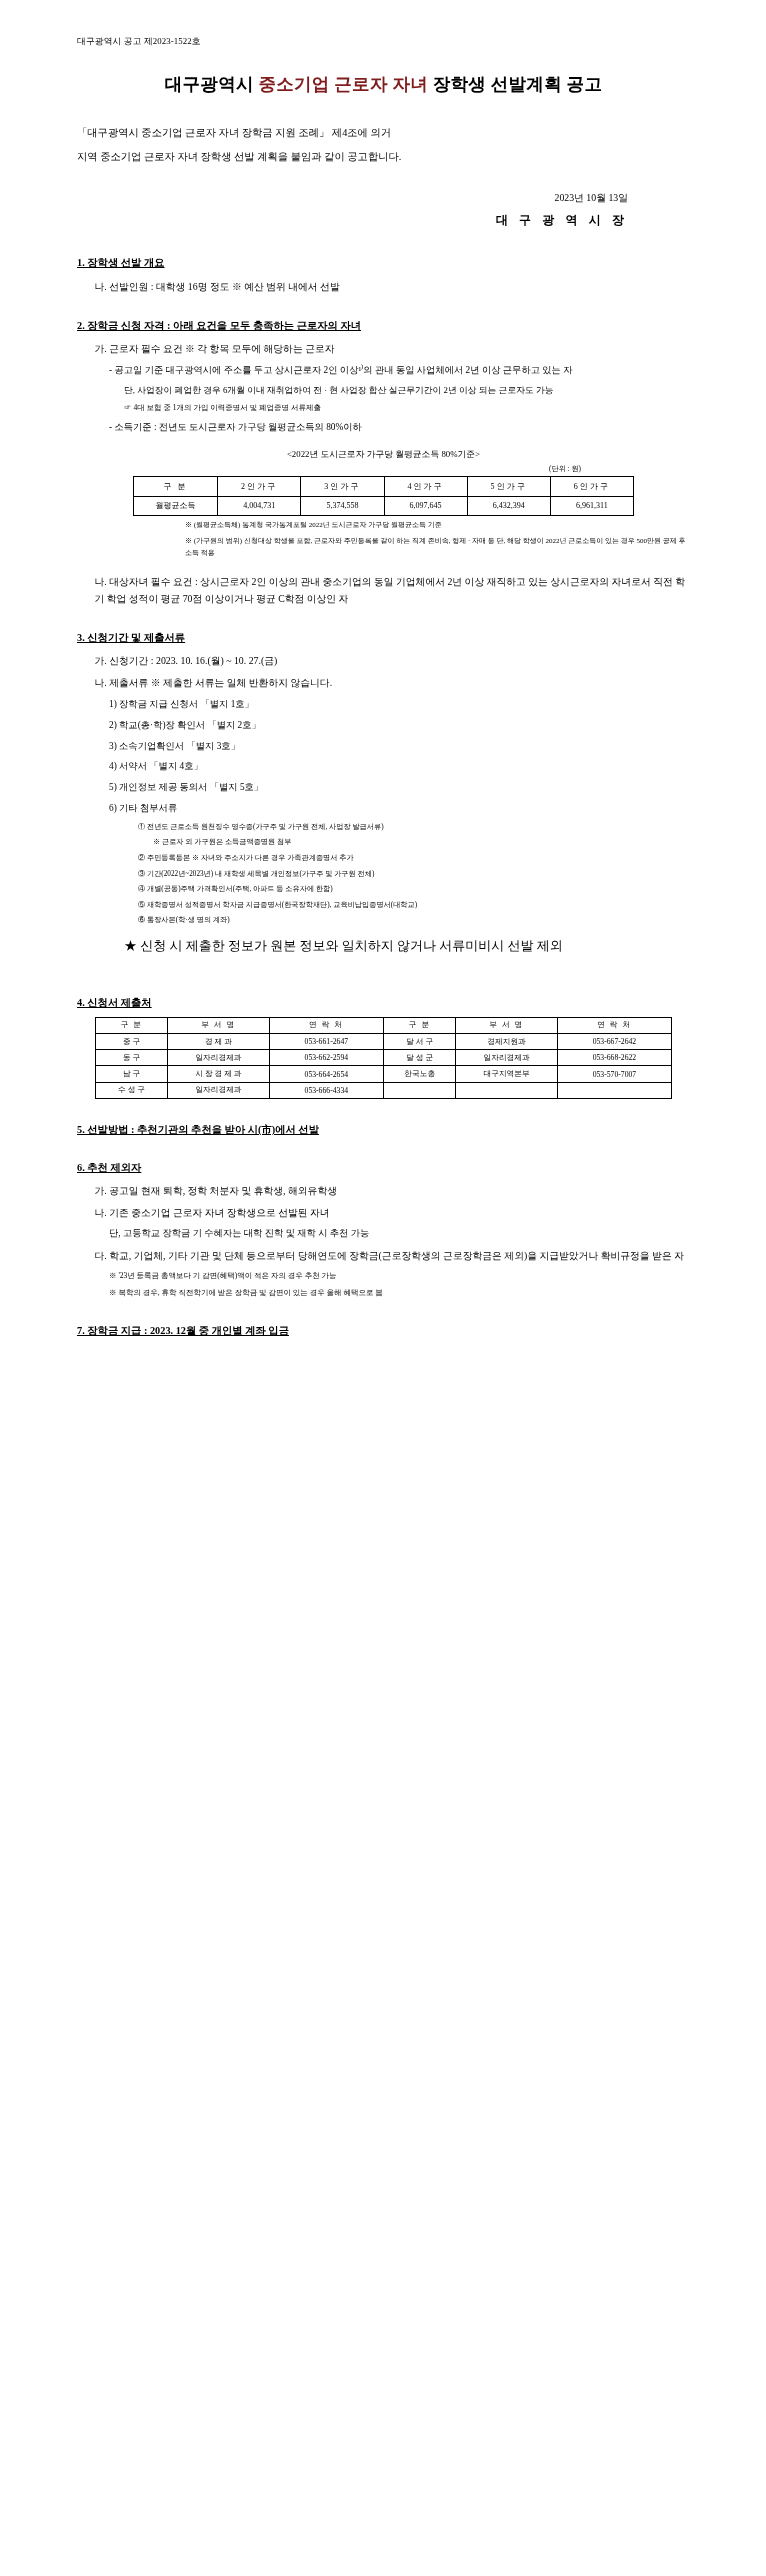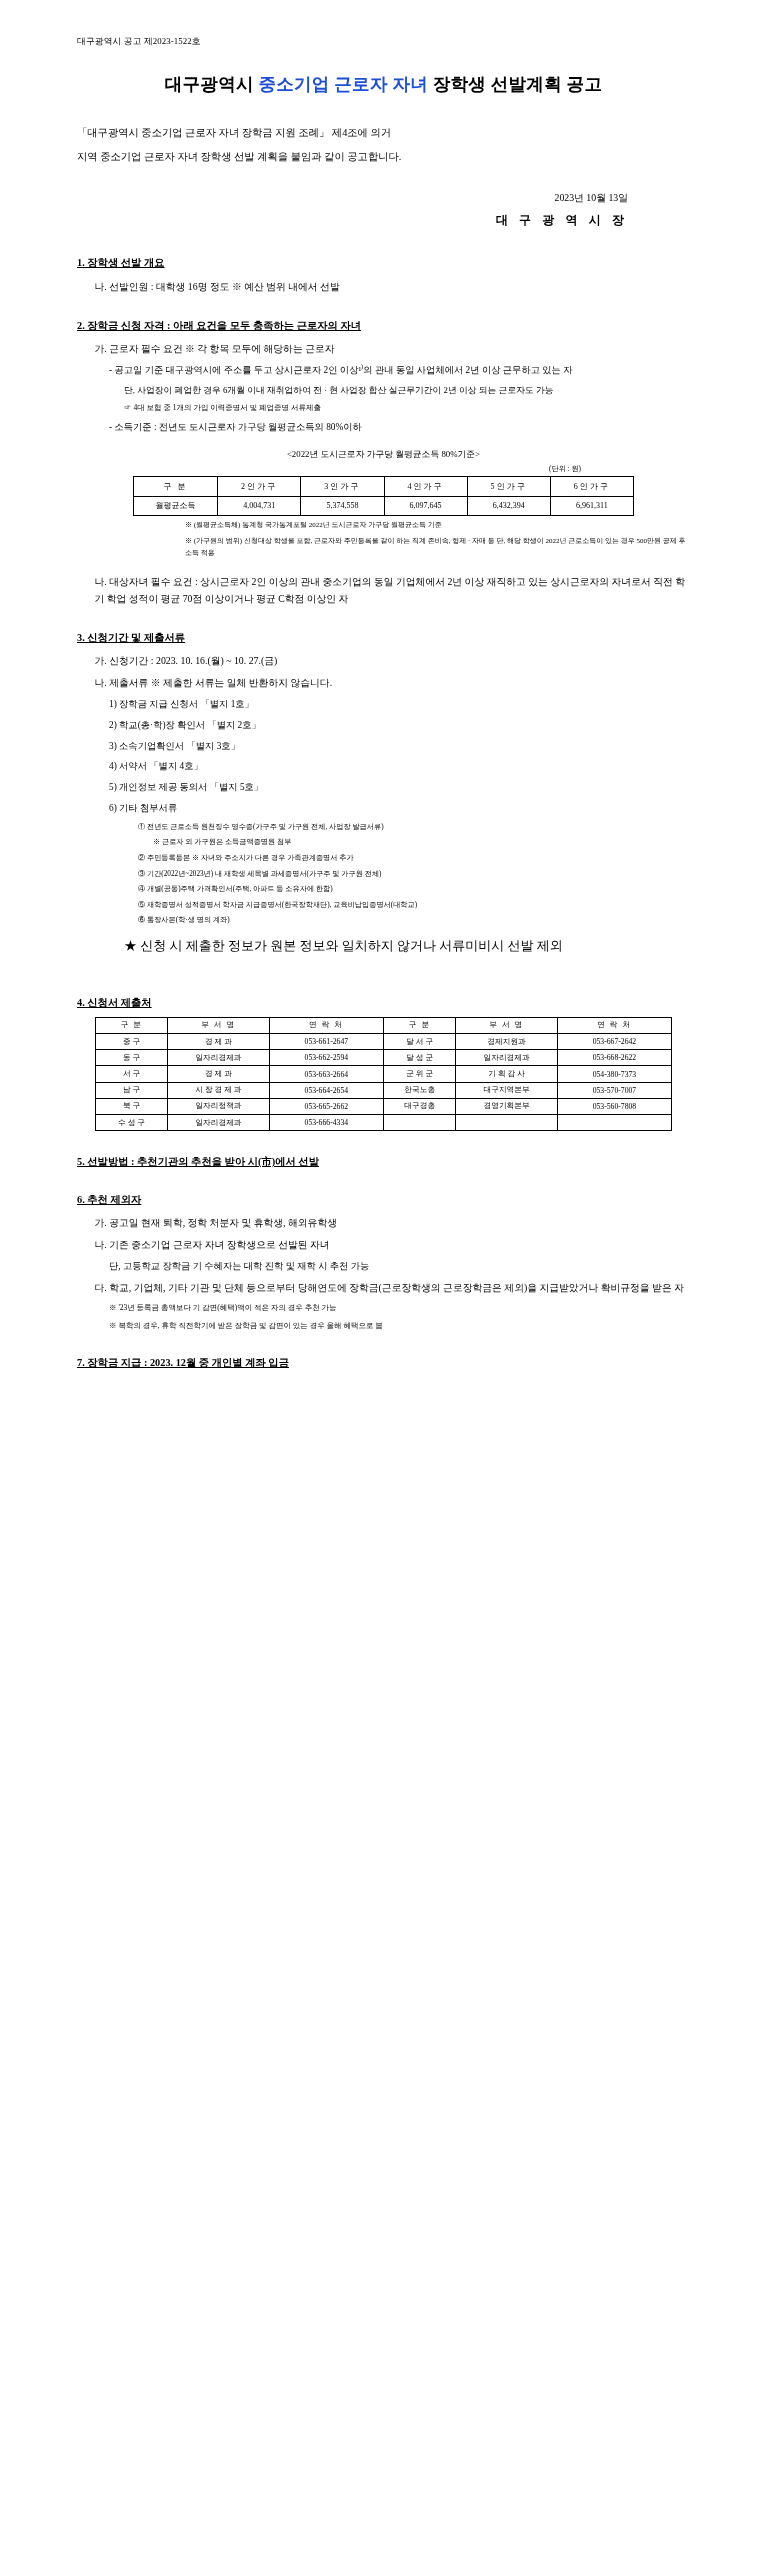--- a/index.html
+++ b/index.html
@@ -16,21 +16,21 @@
     position:relative;
   }
   .doc-no { font-size:8.8px; letter-spacing:0.1px; margin-bottom:24px; }
   h1.title {
     text-align:center;
     font-size:17.5px;
     font-weight:bold;
     letter-spacing:0.3px;
     margin:23px 0 27px 0;
   }
-  h1.title .red { color:#1d4ed8; }
+  h1.title .red { color:#7f1d1d; }
   .intro { font-size:10.3px; line-height:1.95; margin:0 0 4.1px 0; }
   .date-block {
     text-align:right;
     margin:20.6px 62px 5.2px 0;
     font-size:9.8px;
     line-height:2.0;
   }
   .date-block .mayor {
     font-size:12px;
     font-weight:bold;
@@ -145,21 +145,21 @@
   <div class="lvl2">1) 장학금 지급 신청서 「별지 1호」</div>
   <div class="lvl2">2) 학교(총·학)장 확인서 「별지 2호」</div>
   <div class="lvl2">3) 소속기업확인서 「별지 3호」</div>
   <div class="lvl2">4) 서약서 「별지 4호」</div>
   <div class="lvl2">5) 개인정보 제공 동의서 「별지 5호」</div>
   <div class="lvl2">6) 기타 첨부서류</div>
 
   <div class="lvl4 small">① 전년도 근로소득 원천징수 영수증(가구주 및 가구원 전체, 사업장 발급서류)</div>
   <div class="lvl4 small" style="margin-left:76px">※ 근로자 외 가구원은 소득금액증명원 첨부</div>
   <div class="lvl4 small">② 주민등록등본    ※ 자녀와 주소지가 다른 경우 가족관계증명서 추가</div>
-  <div class="lvl4 small">③ 기간(2022년~2023년) 내 재학생 세목별 과세증명서(가구주 및 가구원 전체)</div>
+  <div class="lvl4 small">③ 기간(2022년~2023년) 내 재학생 세목별 개인정보(가구주 및 가구원 전체)</div>
   <div class="lvl4 small">④ 개별(공동)주택 가격확인서(주택, 아파트 등 소유자에 한함)</div>
   <div class="lvl4 small">⑤ 재학증명서 성적증명서 학자금 지급증명서(한국장학재단), 교육비납입증명서(대학교)</div>
   <div class="lvl4 small">⑥ 통장사본(학·생 명의 계좌)</div>
 
   <div class="lvl3 star" style="margin-top:7.2px">★ 신청 시 제출한 정보가 원본 정보와 일치하지 않거나 서류미비시 선발 제외</div>
 
   <div class="sec" style="margin-top:38px">4. 신청서 제출처</div>
 
   <table class="office">
     <thead>
@@ -183,42 +183,26 @@
       </tr>
       <tr>
         <td>동    구</td>
         <td>일자리경제과</td>
         <td>053-662-2594</td>
         <td>달 성 군</td>
         <td>일자리경제과</td>
         <td>053-668-2622</td>
       </tr>
       <tr>
-        <td>서    구</td>
-        <td>경 제 과</td>
-        <td>053-663-2664</td>
-        <td>군 위 군</td>
-        <td>기 획 감 사</td>
-        <td>054-380-7373</td>
-      </tr>
-      <tr>
         <td>남    구</td>
         <td>시 장 경 제 과</td>
         <td>053-664-2654</td>
         <td>한국노총</td>
         <td>대구지역본부</td>
         <td>053-570-7007</td>
-      </tr>
-      <tr>
-        <td>북    구</td>
-        <td>일자리정책과</td>
-        <td>053-665-2662</td>
-        <td>대구경총</td>
-        <td>경영기획본부</td>
-        <td>053-560-7808</td>
       </tr>
       <tr>
         <td>수 성 구</td>
         <td>일자리경제과</td>
         <td>053-666-4334</td>
         <td></td>
         <td></td>
         <td></td>
       </tr>
     </tbody>

